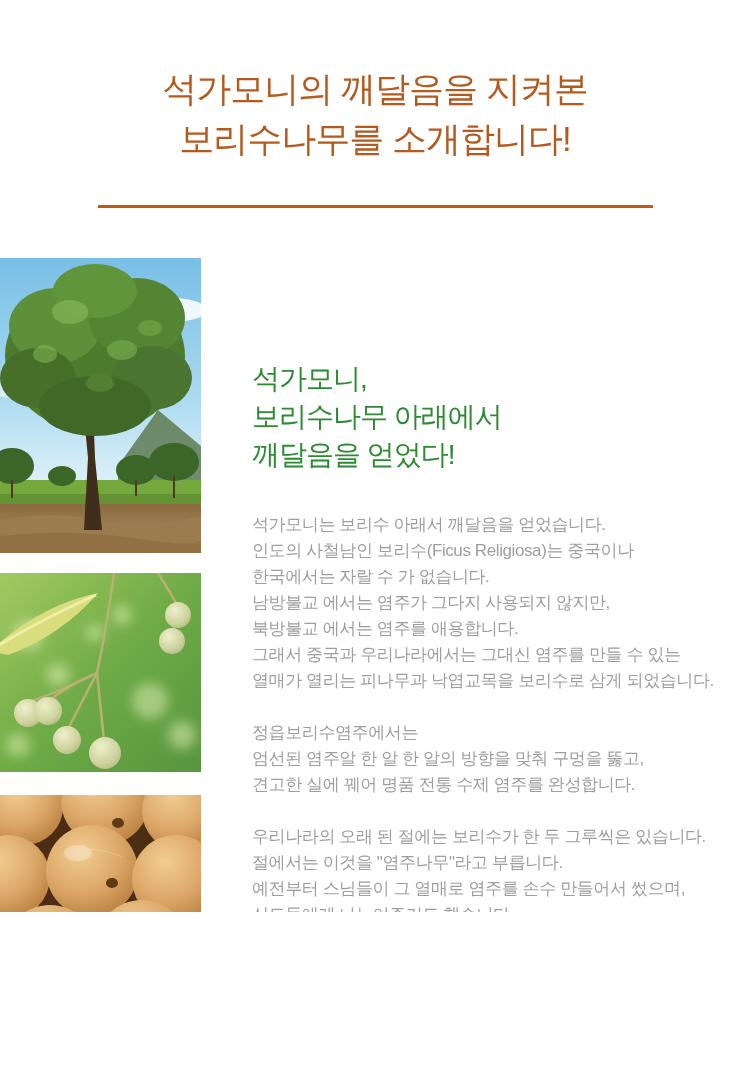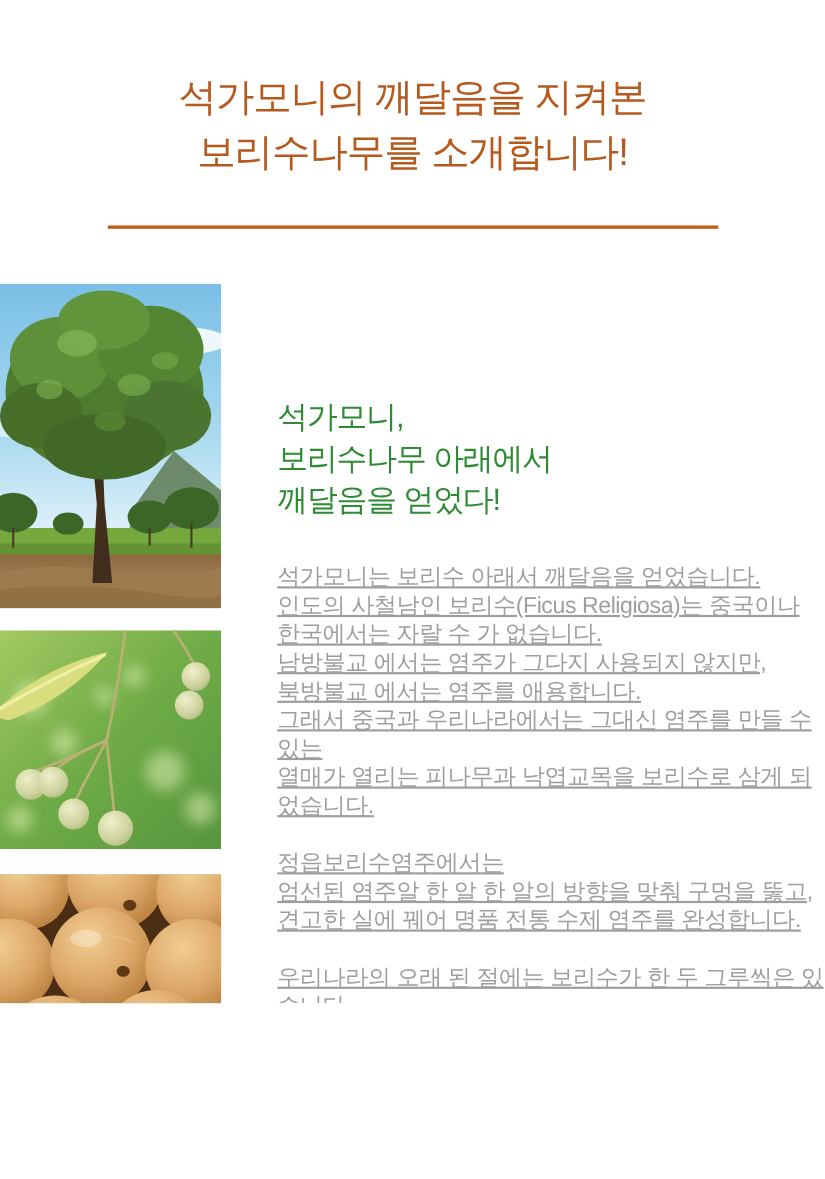--- a/index.html
+++ b/index.html
@@ -62,26 +62,25 @@
     margin: 0;
     font-size: 28px;
     line-height: 38px;
     font-weight: 500;
     letter-spacing: -1px;
     color: var(--color-subtitle, #2e8b33);
     white-space: pre-line;
   }
   .body-para {
     margin: 0;
-    font-size: 21px;
+    font-size: 17px;
     line-height: 26px;
     letter-spacing: -0.4px;
     color: var(--color-body, #9e9e9e);
     white-space: pre-line;
-    text-decoration: underline;
   }
   .body-para.first { margin-top: 38px; }
   .body-para + .body-para { margin-top: 26px; }
 </style>
 </head>
 <body>
 
 <div class="page">
 
   <h1 class="title">석가모니의 깨달음을 지켜본

